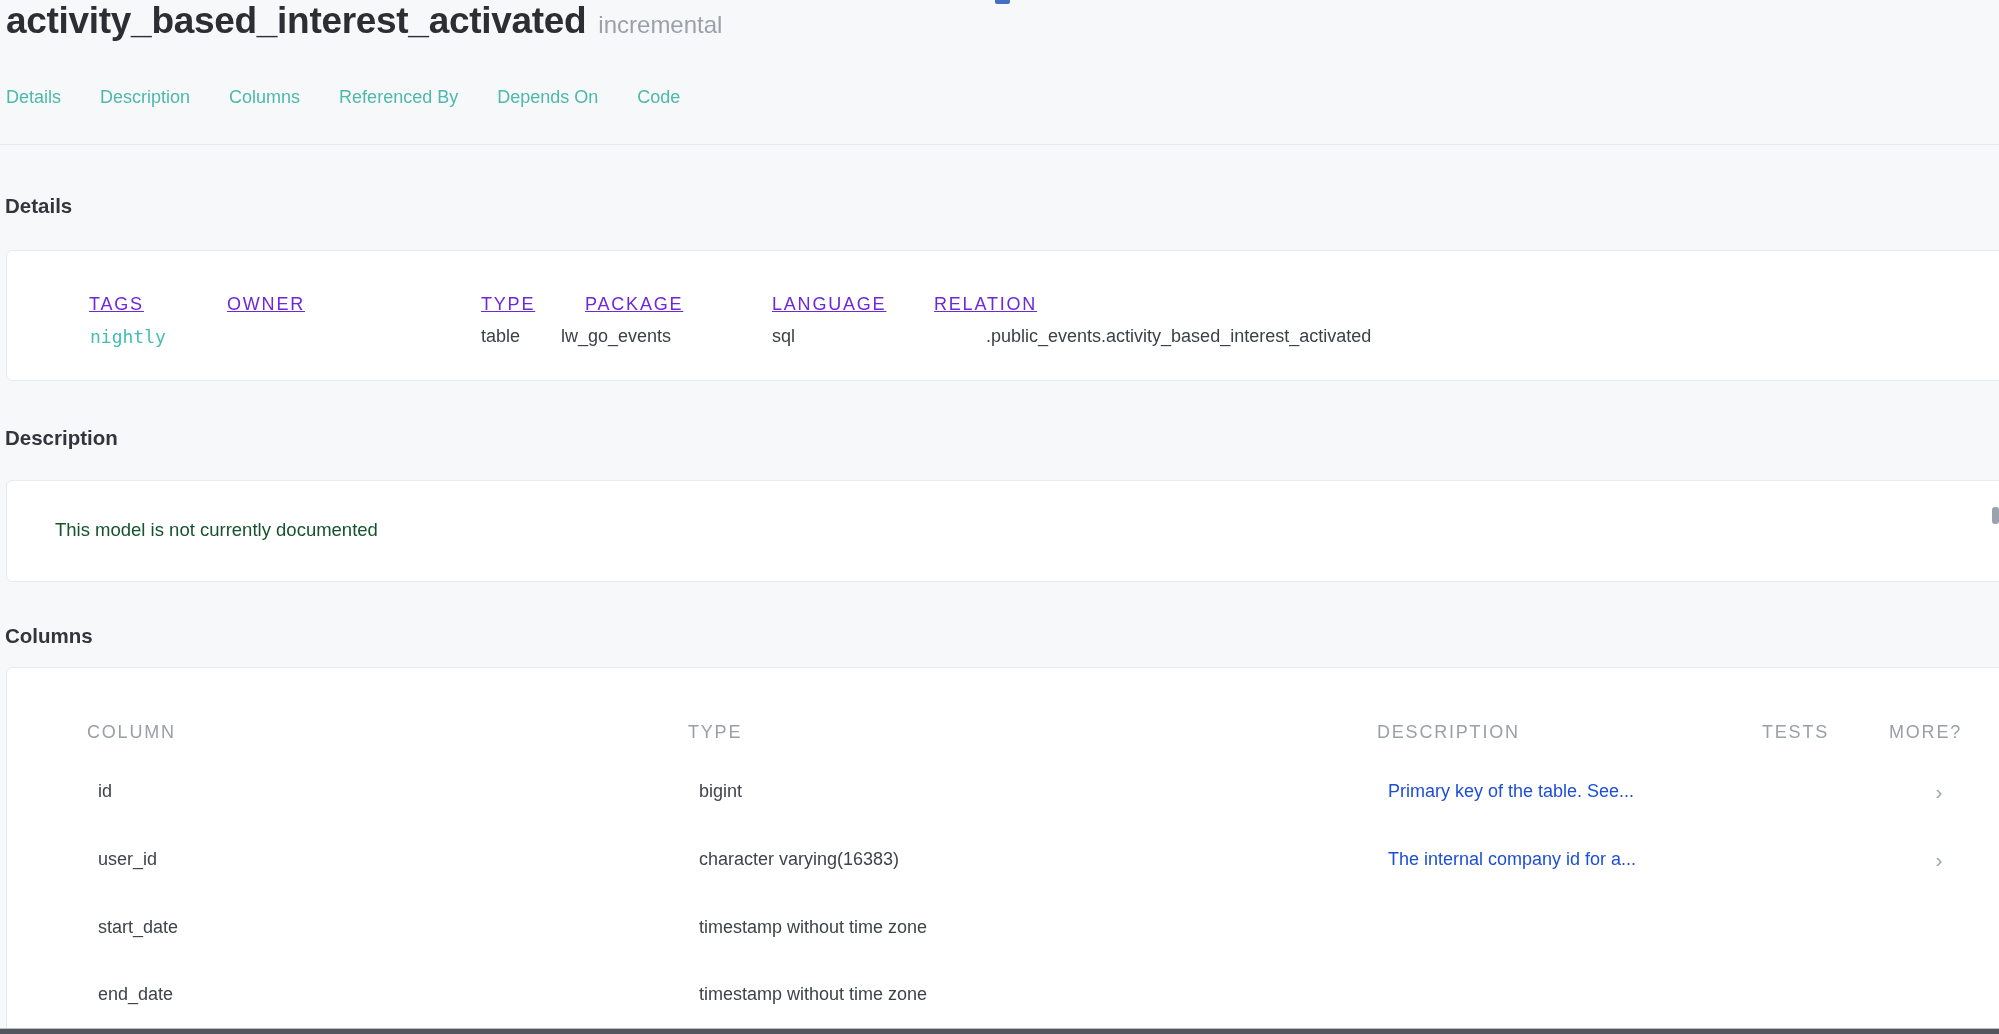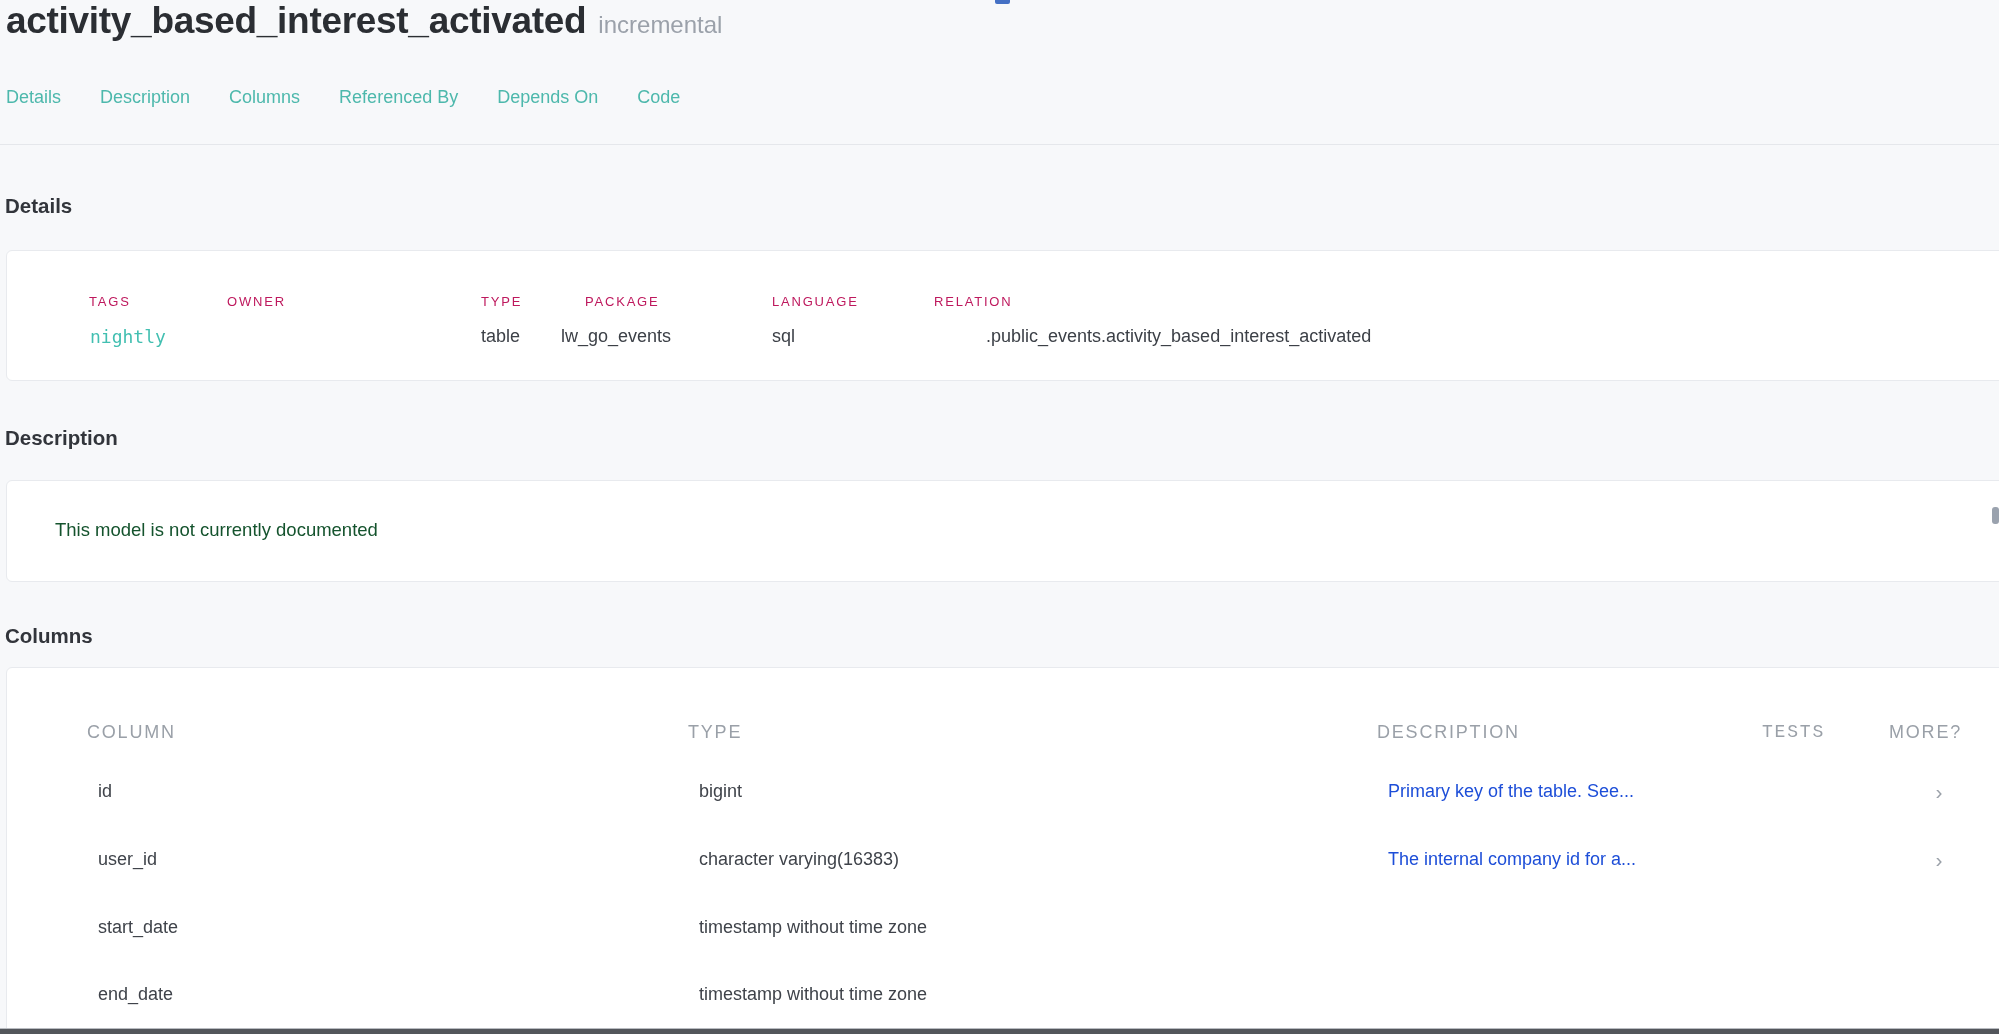--- a/index.html
+++ b/index.html
@@ -47,22 +47,22 @@
     position:absolute;left:6px;width:2000px;
     background:#ffffff;border:1px solid #e8eaee;border-radius:6px;
     box-sizing:border-box;
   }
   #details-card{top:250px;height:131px;}
   #description-card{top:480px;height:102px;}
   #columns-card{top:667px;height:420px;}
   
   .field-label{
     position:absolute;top:43px;
-    font-size:13px;font-weight:500;color:#be185d;
-    letter-spacing:1.8px;text-transform:uppercase;white-space:nowrap;
+    font-size:18px;font-weight:500;color:#6d28d9;
+    letter-spacing:1.8px;text-transform:uppercase;white-space:nowrap;text-decoration:underline;
   }
   .field-value{
     position:absolute;top:75px;
     font-size:18px;color:#3c4047;white-space:nowrap;text-align:center;
   }
   .field-value.mono-tag{
     font-family:"DejaVu Sans Mono","Liberation Mono",monospace;
     font-size:18px;color:#42bfb1;cursor:pointer;
   }
   
@@ -84,21 +84,21 @@
   .td{
     position:absolute;top:0;
     font-size:18px;color:#3f434a;white-space:nowrap;margin-left:11px;
   }
   .td.desc{color:#1d4ed8;}
   .td.chev{
     left:1910px;width:22px;text-align:center;
     font-size:21px;color:#9aa0a8;cursor:pointer;line-height:22px;
   }
   .col-x{left:80px;} .type-x{left:681px;} .desc-x{left:1370px;}
-  .tests-x{left:1755px;font-family:Liberation Mono, monospace;} .more-x{left:1882px;}
+  .tests-x{left:1755px;} .more-x{left:1882px;}
   
   .bottom-bar{
     position:absolute;left:0;top:1028px;width:100%;height:6px;
     background:#53565b;border-top:1px solid #b9bcc1;box-sizing:border-box;
   }
 </style>
 </head>
 <body>
 
 <div id="page">

